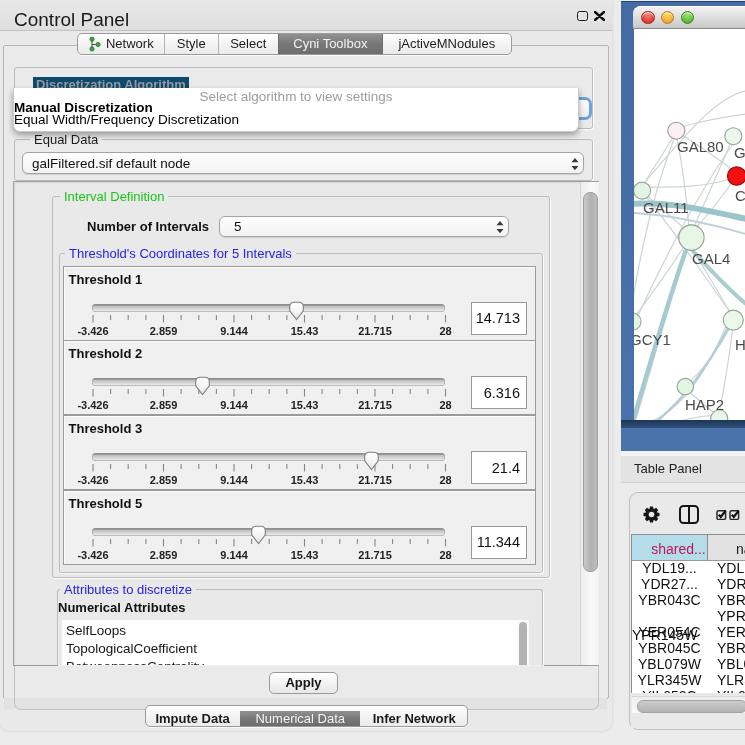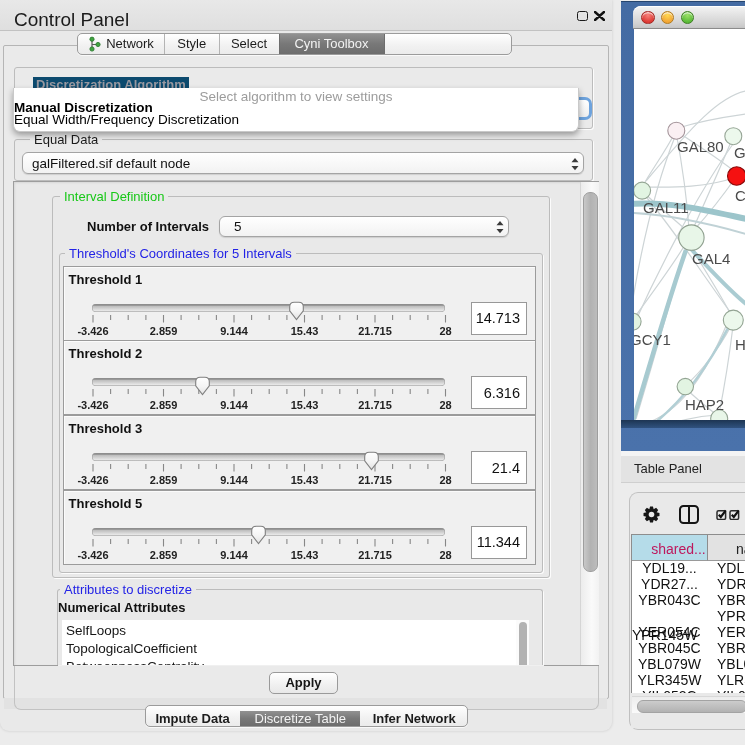--- a/index.html
+++ b/index.html
@@ -39,20 +39,21 @@
           <circle cx="4" cy="13" r="2.1"></circle>
         </g>
       </svg>Network</div>
 <div class="segdiv"></div>
 <div class="seg" style="width:53.5px;">Style</div>
 <div class="segdiv"></div>
 <div class="seg" style="width:59.0px;">Select</div>
 <div style="width:1px;background:#6d6d6d;"></div>
 <div class="seg segsel" style="width:104.0px;">Cyni Toolbox</div>
 <div style="width:1px;background:#6d6d6d;"></div>
+<div class="seg" style="width:128.0px;">jActiveMNodules</div>
 </div>
 <div class="abs grp" style="left:14px;top:67px;width:579px;height:62px;"></div>
 <div class="abs" style="left:33px;top:77px;font-size:13px;font-weight:bold;color:#9898a0;background:#0c4a6e;padding:0 3px;">Discretization Algorithm</div>
 <div class="abs" style="left:560px;top:96.5px;width:26px;height:17px;border:3px solid #6ea3dd;border-radius:7px;background:linear-gradient(180deg,#fff,#eee);"></div>
 <div class="abs grp" style="left:14px;top:139px;width:579px;height:42px;"></div>
 <div class="gtitle" style="left:30px;top:133px;background:#eaeaea;color:#1c1c1c;">Equal Data</div>
 <div class="combo" style="left:22px;top:152px;width:562px;height:22px;padding-left:9px;">galFiltered.sif default node
 <svg class="abs" style="right:4.5px;top:4.5px;" width="8" height="13" viewBox="0 0 8 13">
       <path d="M4,0 L7.5,4.2 L0.5,4.2 Z" fill="#3a3a3a"></path>
       <path d="M0.5,8 L7.5,8 L4,12.2 Z" fill="#3a3a3a"></path>
@@ -264,21 +265,21 @@
 
 <div class="abs" style="left:454px;top:0;width:13px;height:45px;background:#fbfbfb;"></div>
 <div class="abs" style="left:456.5px;top:2px;width:8px;height:60px;background:#b2b2b2;border-radius:4px;"></div>
 </div>
 <div class="abs" style="left:4px;top:697.5px;width:603px;height:11.5px;background:#e2e2e2;"></div>
 <div class="abs" style="box-sizing:border-box;left:13.5px;top:666px;width:585px;height:43.5px;border:1px solid #c2c2c2;border-top:none;border-radius:0 0 7px 7px;"></div>
 <div class="abs" style="left:269px;top:671.5px;width:67px;height:20px;border:1px solid #9a9a9a;border-radius:5px;background:linear-gradient(180deg,#ffffff,#f0f0f0 60%,#e8e8e8);display:flex;align-items:center;justify-content:center;font-size:13px;font-weight:bold;color:#161616;">Apply</div>
 <div class="segc abs" style="left:145px;top:704.5px;width:321px;height:20px;align-items:flex-end;">
 <div class="seg" style="width:93.5px;font-weight:bold;">Impute Data</div>
 <div style="width:1px;background:#6d6d6d;"></div>
-<div class="seg segsel" style="width:120.5px;font-weight:normal;">Discretize Table</div>
+<div class="seg segsel" style="width:120.5px;font-weight:normal;">Numerical Data</div>
 <div style="width:1px;background:#6d6d6d;"></div>
 <div class="seg" style="width:106px;font-weight:bold;">Infer Network</div>
 </div>
 <div class="abs" style="box-sizing:border-box;left:13px;top:88px;width:566px;height:43.5px;background:#ffffff;border:1px solid #c9c9c9;border-top:none;border-radius:0 0 7px 7px;box-shadow:0 3px 6px rgba(0,0,0,.35);z-index:50;"></div>
 <div class="abs" style="left:13px;top:89px;width:566px;height:13px;font-size:13.5px;color:#9c9c9c;text-align:center;z-index:51;">Select algorithm to view settings</div>
 <div class="abs" style="left:14px;top:100px;font-size:13.5px;font-weight:bold;color:#000;z-index:51;">Manual Discretization</div>
 <div class="abs" style="left:14px;top:112px;font-size:13.5px;color:#000;z-index:51;">Equal Width/Frequency Discretization</div>
 <div class="abs" style="left:620.5px;top:1px;width:124.5px;height:450px;background:linear-gradient(180deg,#446ba3,#4a72ab);border-top:1px solid #26456e;"></div>
 <div class="abs" style="left:632.5px;top:6px;width:112.5px;height:22px;background:linear-gradient(180deg,#f4f4f4,#d2d2d2 80%,#c6c6c6);border-radius:8px 0 0 0;border-bottom:1px solid #8e8e8e;box-shadow:inset 0 1px 0 #fff;"></div>
 <div class="abs" style="left:641.4px;top:11.3px;width:11.2px;height:11.2px;border-radius:50%;background:radial-gradient(circle at 50% 30%,#f7807a,#dd3a34 70%);border:0.8px solid #a02622;box-shadow:inset 0 1.5px 1px rgba(255,255,255,.65);"></div>

